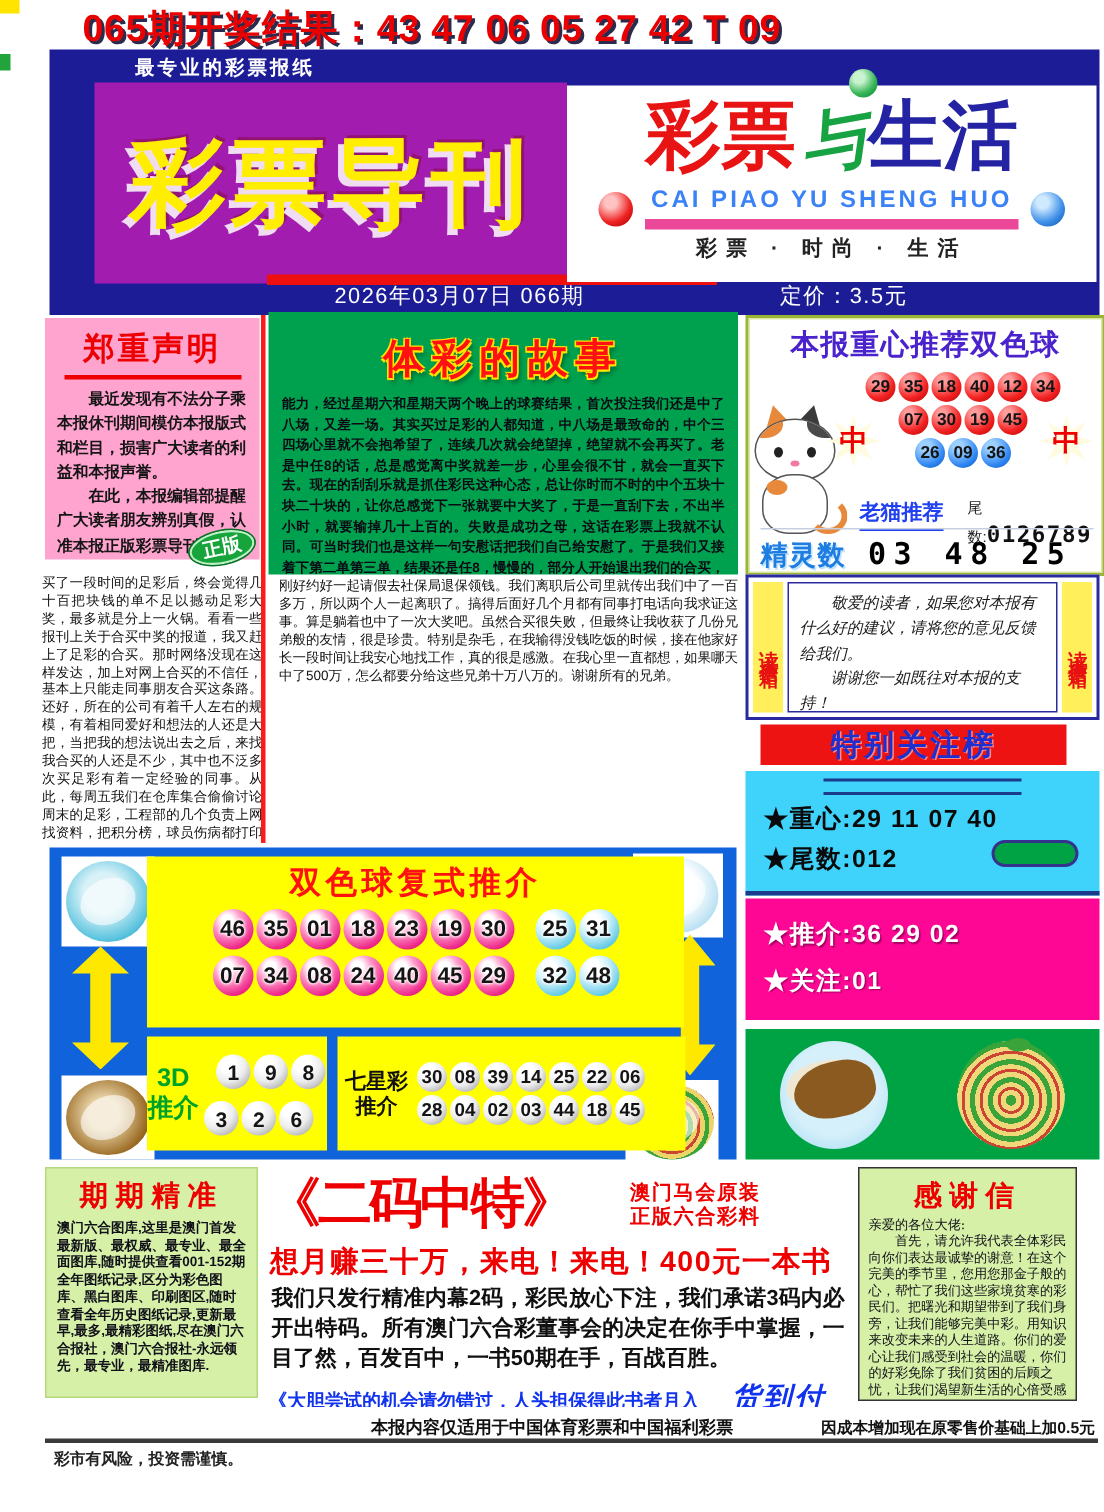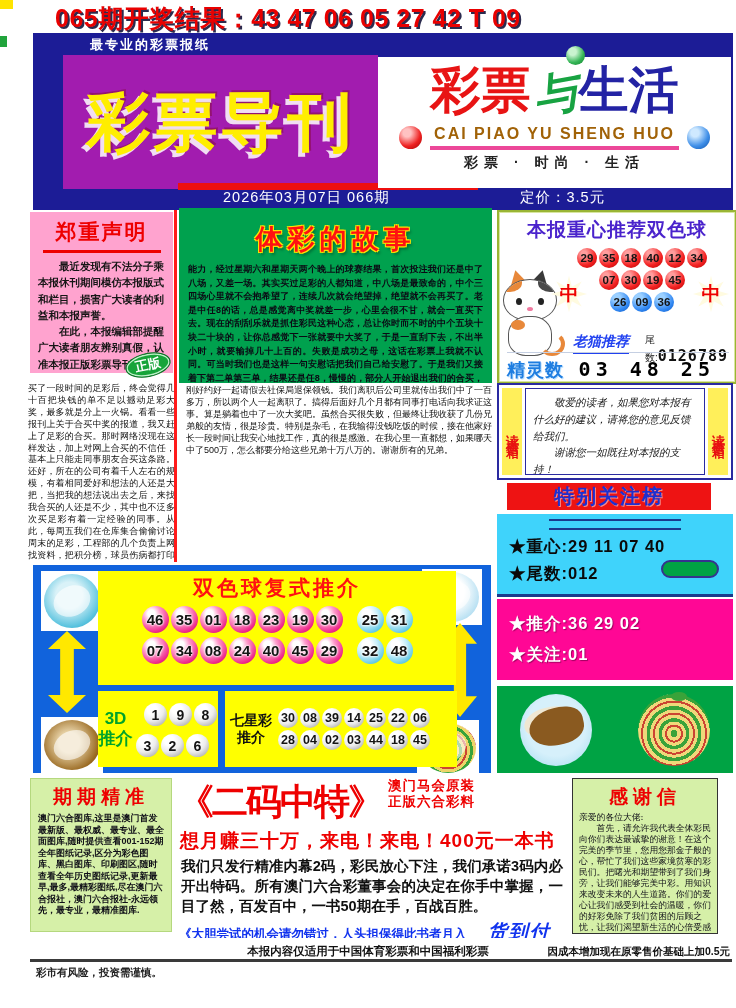--- a/index.html
+++ b/index.html
@@ -26,22 +26,22 @@
   .logo-row{display:flex;align-items:center;justify-content:center;margin-top:2px;height:62px;}
   .lg-red{font-size:50px;font-weight:900;color:#e81414;}
   .lg-blue{font-size:50px;font-weight:900;color:#2323a4;}
   .yu-wrap{position:relative;display:inline-block;margin:0 2px;}
   .lg-green{font-size:44px;font-weight:900;color:#18a342;font-family:"DejaVu Serif",serif;
             font-style:italic;display:inline-block;transform:rotate(-10deg) translateY(4px);}
   .ballicon{border-radius:50%;display:inline-block;flex:none;}
   #green-ball{position:absolute;top:-15px;right:-8px;width:19px;height:19px;
               background:radial-gradient(circle at 35% 30%,#c9f3cf 0 20%,#35b556 60%,#0d7f2c);}
   .pinyin-row{display:flex;align-items:center;justify-content:center;gap:8px;margin-top:4px;}
-  #pinyin{font-size:16px;font-weight:900;color:#a16207;letter-spacing:2px;
-          border-bottom:4px solid #ec4899;padding:0 4px 3px;text-align:center;}
+  #pinyin{font-size:16px;font-weight:900;color:#3b82f6;letter-spacing:2px;
+          border-bottom:7px solid #ec4899;padding:0 4px 3px;text-align:center;}
   #red-ball{width:23px;height:23px;background:radial-gradient(circle at 35% 30%,#ffc2c2 0 18%,#ee2222 60%,#9d0000);}
   #blue-ball{width:23px;height:23px;background:radial-gradient(circle at 35% 30%,#cfe9ff 0 18%,#3f8fe8 60%,#0b50a8);}
   #slogan{margin-top:4px;font-size:14px;color:#222;letter-spacing:6px;font-weight:600;}
   #date-issue{left:190px;bottom:3px;color:#fff;font-size:14.5px;letter-spacing:1px;}
   #price{left:487px;bottom:3px;color:#fff;font-size:14.5px;letter-spacing:1px;}
 
   
   #declaration{left:30px;top:212px;width:143px;height:161px;background:#ffa3cf;text-align:center;}
   #decl-title{font-size:21px;font-weight:900;color:#ee0000;letter-spacing:2px;margin-top:6px;}
   #decl-rule{width:118px;height:3px;background:#ee0000;margin:4px auto 5px;}
@@ -117,21 +117,21 @@
       background:radial-gradient(circle at 35% 28%,#ff9d9d 0 14%,#f32222 60%,#b30000);}
   .bl.blues{width:20px;height:20px;font-size:11.5px;
       background:radial-gradient(circle at 35% 28%,#9cd0ff 0 18%,#2f86f2 65%,#0c53b8);}
   .rec-row{display:flex;justify-content:center;margin-top:2px;}
   .star{position:absolute;width:36px;height:36px;background:#fffbe0;display:flex;align-items:center;
         justify-content:center;filter:drop-shadow(0 0 1px #7ca400) drop-shadow(0 1px 1px rgba(0,0,0,.3));
         clip-path:polygon(100% 50%,70% 58%,85% 85%,58% 70%,50% 100%,42% 70%,15% 85%,30% 58%,0 50%,30% 42%,15% 15%,42% 30%,50% 0,58% 30%,85% 15%,70% 42%);}
   .star span{font-size:19px;font-weight:900;color:#ee0000;}
   #star-l{left:52px;top:64px;}
   #star-r{right:6px;top:64px;}
-  #laomao{position:absolute;left:74px;top:121px;font-size:14px;font-weight:900;font-style:italic;
+  #laomao{position:absolute;left:74px;top:121px;font-size:14px;font-weight:900;
           color:#2141f0;border-bottom:2px solid #2141f0;padding-bottom:1px;}
   #weishu{position:absolute;left:146px;top:117px;}
   #weishu .lbl{font-size:10px;color:#222;}
   #weishu .val{font-size:15px;font-weight:900;letter-spacing:1px;font-family:"DejaVu Sans Mono",monospace;}
   #jingling{position:absolute;left:8px;top:140px;right:6px;border-top:1px solid #c5cfe2;
             padding-top:4px;display:flex;align-items:baseline;}
   #jingling .lbl{font-size:18px;font-weight:900;color:#1e7de0;letter-spacing:1px;
                  text-shadow:1px 1px 0 #bfe2ff;}
   #jingling .val{font-size:20px;font-weight:900;color:#000;letter-spacing:5px;margin-left:5px;
                  font-family:"DejaVu Sans Mono",monospace;}
@@ -186,21 +186,21 @@
                 border-radius:60% 45% 50% 55%;transform:rotate(-12deg);box-shadow:-8px -6px 0 -4px #efe7d2;}
   #gb-snake{background:repeating-radial-gradient(circle at 50% 55%,#3aa33a 0 3.5px,#f0d87a 3.5px 7px,#cc4433 7px 9px,#f0d87a 9px 12px);}
   #gb-snake::after{content:"";position:absolute;top:-2px;left:46%;width:16px;height:9px;background:#3aa33a;border-radius:50%;}
 
   
   #jqjz-box{left:30px;top:778px;width:142px;height:154px;background:#d6f0a8;border:1px solid #b5d87e;
             box-sizing:border-box;overflow:hidden;}
   .adv-title{text-align:center;font-size:19px;font-weight:900;color:#ee0000;letter-spacing:5px;margin-top:5px;}
   #jqjz-body{padding:3px 7px 0;font-size:9px;line-height:11.5px;color:#101018;font-weight:600;}
   #erma-box{left:176px;top:778px;width:392px;height:160px;background:#fff;overflow:hidden;}
-  #erma-head{display:flex;padding:0 2px;}
+  #erma-head{display:flex;align-items:center;padding:0 2px;gap:32px;}
   #erma-title{font-size:36px;font-weight:900;color:#ee0000;letter-spacing:-2px;white-space:nowrap;}
   #erma-subs{margin-left:6px;font-size:13.5px;line-height:16px;font-weight:900;color:#ee0000;letter-spacing:1px;}
   #erma-banner{font-size:19px;font-weight:900;color:#ee0000;letter-spacing:1px;margin:1px 0 2px 4px;}
   #erma-body{padding:0 5px;font-size:14.5px;line-height:20px;font-weight:900;color:#101010;text-align:justify;}
   #erma-note-row{display:flex;align-items:baseline;margin-top:3px;padding:0 3px;}
   #erma-note{font-size:12.5px;font-weight:900;color:#1133ee;}
   #erma-cod{font-size:19px;font-weight:900;font-style:italic;color:#1133ee;margin-left:8px;letter-spacing:2px;}
   #thanks-box{left:572px;top:778px;width:146px;height:156px;background:#d6f0a8;border:1px solid #333;
               box-sizing:border-box;overflow:hidden;}
   #thanks-body{padding:2px 6px 0;font-size:8.8px;line-height:11px;color:#101018;

